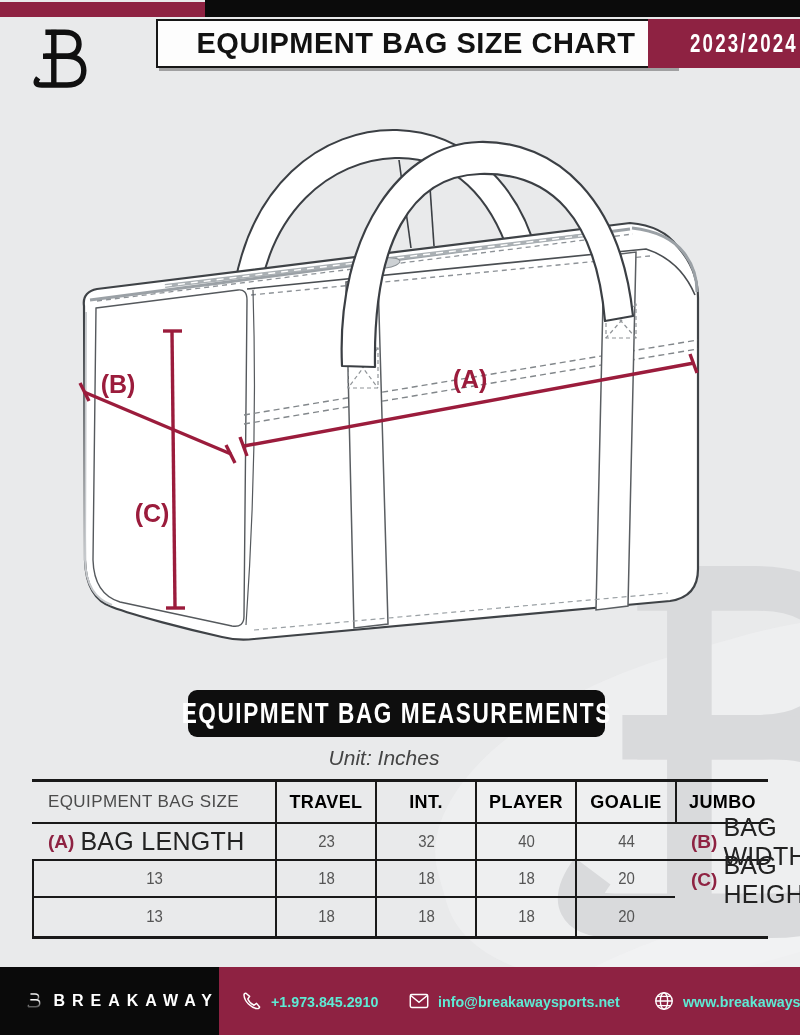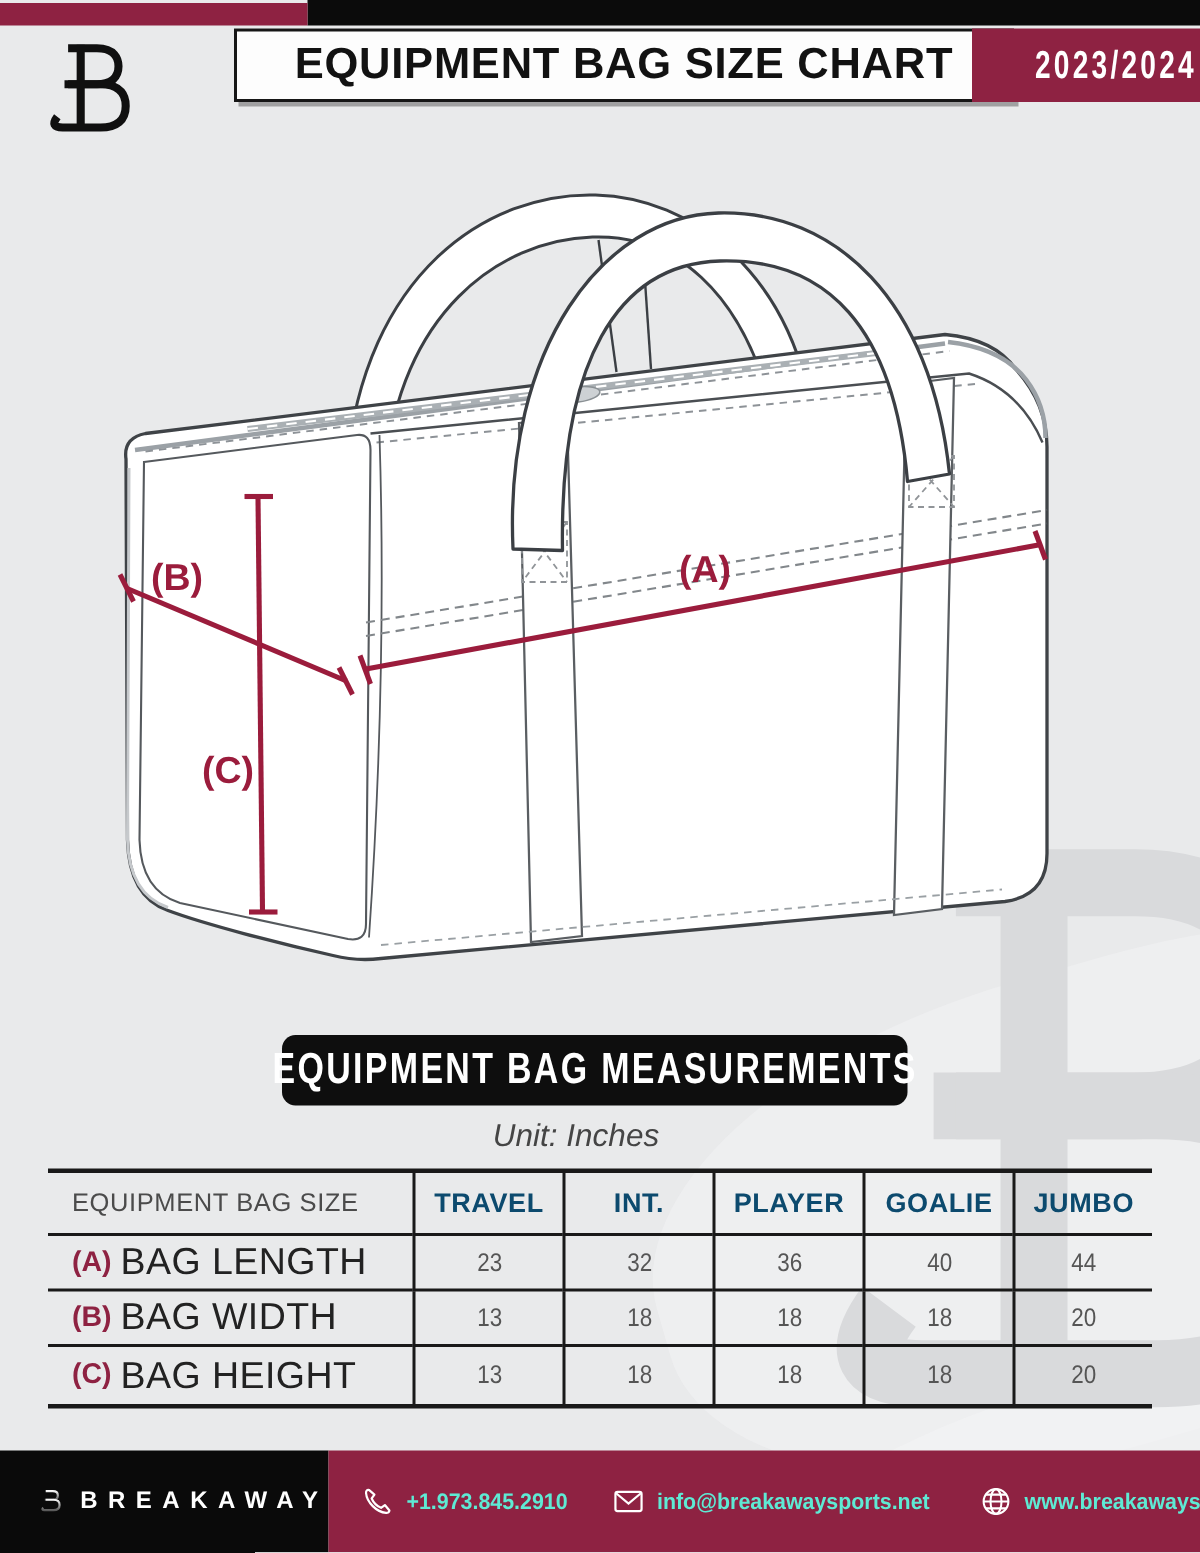--- a/index.html
+++ b/index.html
@@ -40,21 +40,21 @@
     font-size:21px;color:#454545;z-index:2;}
 
   
   #size-table{position:absolute;left:32px;top:779px;width:736px;z-index:2;display:grid;
     grid-template-columns:243px 100px 100px 100px 100px 93px;grid-template-rows:42px 37px 37px 38px;
     border-top:3px solid #191919;border-bottom:3px solid #191919;}
   .cell{display:flex;align-items:center;justify-content:center;border-bottom:2px solid #191919;box-sizing:border-box;}
   .cell:nth-last-child(-n+6){border-bottom:none;}
   .cell.num{border-left:2px solid #191919;}
   .cell.first{justify-content:flex-start;padding-left:16px;}
-  .cell .colhead{font-weight:bold;font-size:18px;color:#0c4a6e;letter-spacing:.4px;}
+  .cell .colhead{font-weight:bold;font-size:18px;color:#000000;letter-spacing:.4px;}
   .cell .sizehead{font-size:17px;color:#4b4b4b;letter-spacing:.4px;}
   .cell .rowkey{font-weight:bold;font-size:19px;color:#8e2242;margin-right:6px;}
   .cell .rowlabel{font-size:25px;color:#222;letter-spacing:.3px;}
   .cell .val{display:inline-block;font-size:17px;color:#555;transform:scaleX(.88);}
 
   
   .footer{position:absolute;left:0;top:967px;width:800px;height:68px;display:flex;z-index:3;}
   .footer-black{width:219px;height:100%;background:#0a0a0a;display:flex;align-items:center;}
   .footer-logo{width:30px;height:36px;margin-left:27px;}
   .footer-logo path{stroke:url(#silverGrad);stroke-width:10;fill:none;}
@@ -172,23 +172,20 @@
       </div>
       <div class="cell first">
         <span class="rowkey">(A)</span>
         <span class="rowlabel">BAG LENGTH</span>
       </div>
       <div class="cell num">
         <span class="val">23</span>
       </div>
       <div class="cell num">
         <span class="val">32</span>
-      </div>
-      <div class="cell num">
-        <span class="val">36</span>
       </div>
       <div class="cell num">
         <span class="val">40</span>
       </div>
       <div class="cell num">
         <span class="val">44</span>
       </div>
       <div class="cell first">
         <span class="rowkey">(B)</span>
         <span class="rowlabel">BAG WIDTH</span>

